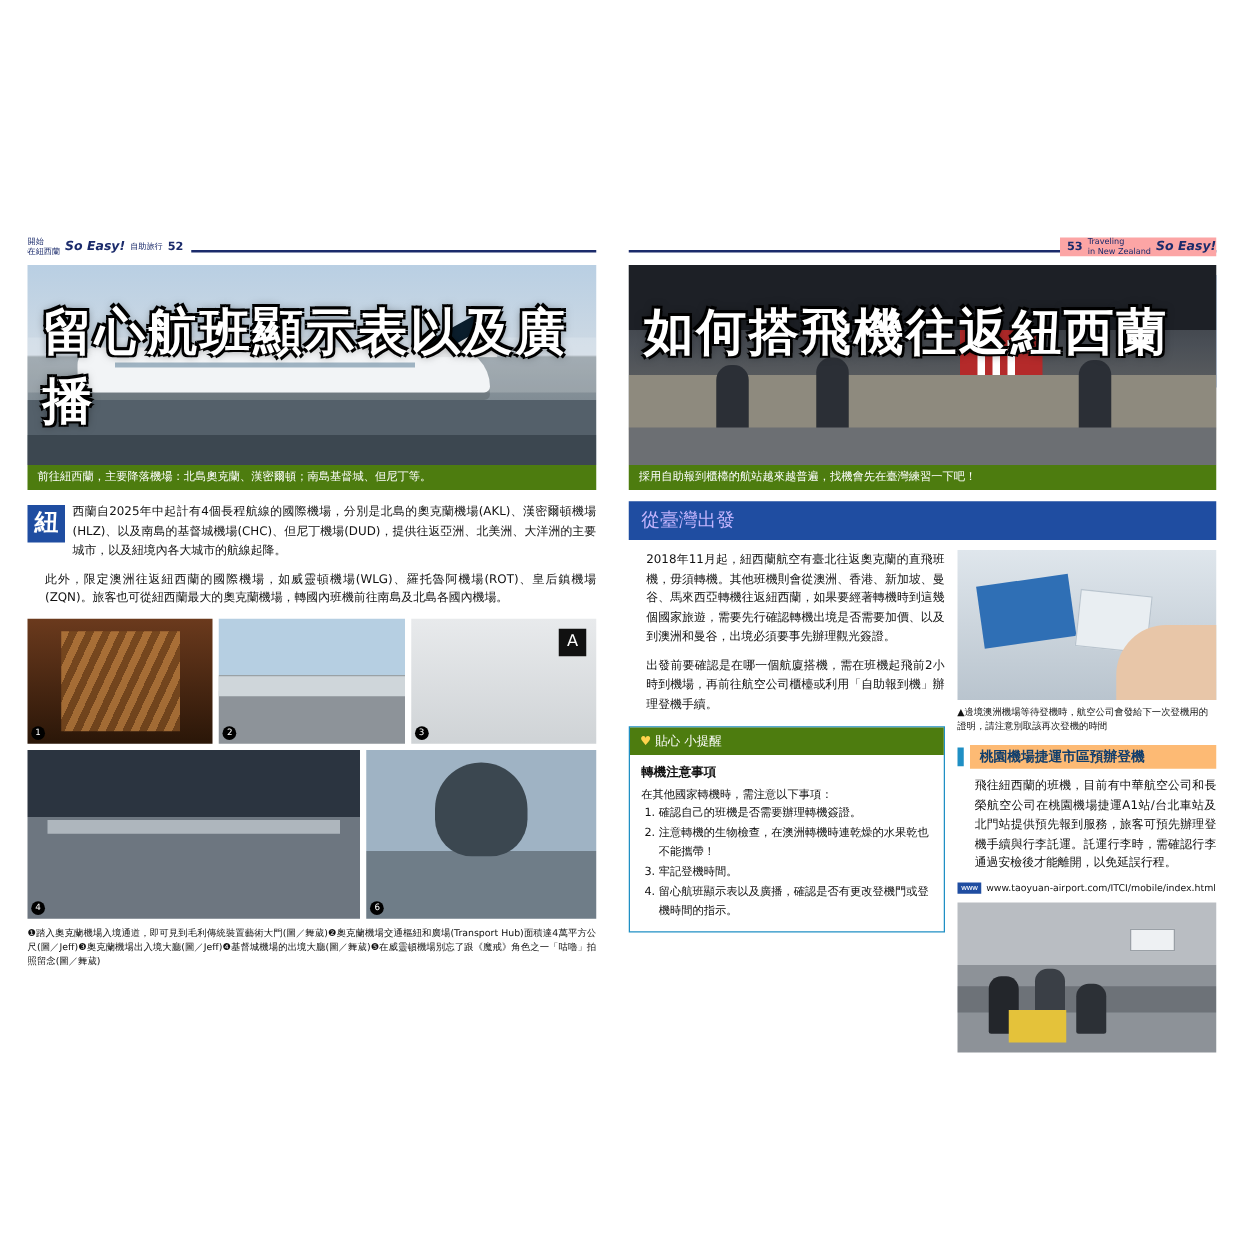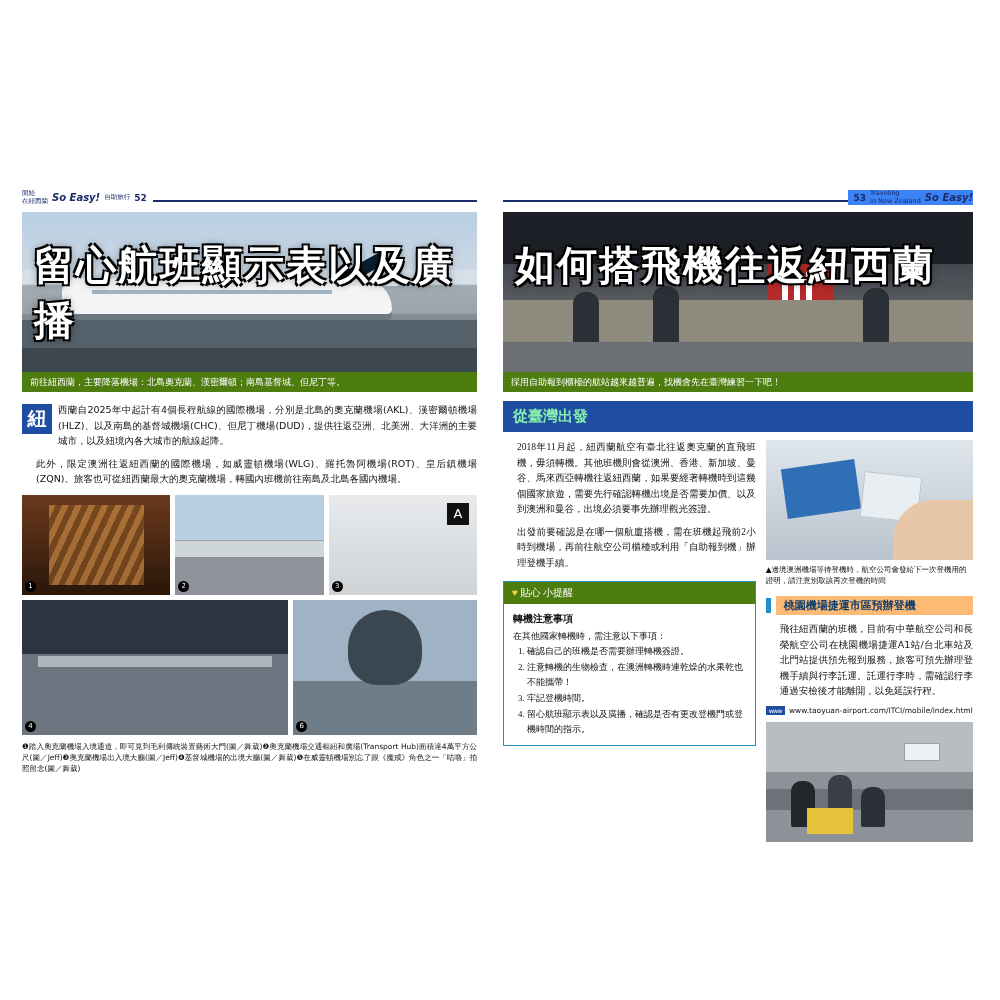--- a/index.html
+++ b/index.html
@@ -9,21 +9,21 @@
 
   
   .col{position:absolute;top:0;}
   .left{left:22px;width:455px;}
   .right{left:503px;width:470px;}
 
   
   .hdr{position:relative;height:22px;}
   .hdr .rule{position:absolute;left:0;right:0;top:10px;height:2px;background:#1b2b6b;}
   .folio-left{position:absolute;left:0;top:0;display:flex;align-items:center;gap:4px;background:#fff;padding-right:6px;}
-  .folio-right{position:absolute;right:0;top:0;display:flex;align-items:center;gap:4px;background:#3b82f6;padding-left:6px;}
+  .folio-right{position:absolute;right:0;top:0;display:flex;align-items:center;gap:4px;background:#fca5a5;padding-left:6px;}
   .mini{font-size:6.5px;line-height:7.5px;color:#1b2b6b;}
   .soeasy{font-style:italic;font-weight:bold;font-size:10px;color:#1b2b6b;}
   .pagenum{font-size:9px;color:#1b2b6b;font-weight:bold;}
   .hdr-sub{font-size:6.5px;color:#1b2b6b;}
 
   
   .sidetab{position:absolute;right:0;top:30px;width:26px;height:90px;background:#1b4f9c;border-radius:3px 0 0 3px;color:#fff;
            display:flex;align-items:center;justify-content:center;}
   .sidetab span{writing-mode:vertical-rl;font-size:11px;letter-spacing:2px;}
 
@@ -72,23 +72,23 @@
   .ph.big{height:135px;}
   .ph.p4{background:linear-gradient(#2b3440 0 40%,#6d7680 40% 100%);}
   .ph.p4:after{content:"";position:absolute;left:6%;top:42%;width:88%;height:8%;background:#aeb6bd;}
   .ph.p6{background:linear-gradient(#9fb3c4 0 60%,#6f7d88 60% 100%);}
   .ph.p6:after{content:"";position:absolute;left:30%;top:8%;width:40%;height:55%;background:#3b4750;border-radius:50% 50% 40% 40%;}
   .grid2{display:grid;grid-template-columns:1.45fr 1fr;gap:5px;margin-top:5px;}
   .grid2 .inner{display:grid;grid-template-columns:1fr;gap:5px;}
   .caption-notes{margin-top:6px;font-size:7.5px;line-height:11px;color:#111;text-align:justify;}
 
   
-  .sec-title{background:#1f4da1;color:#86efac;font-size:15px;font-weight:bold;padding:6px 10px;margin-top:9px;}
+  .sec-title{background:#1f4da1;color:#c4b5fd;font-size:15px;font-weight:normal;padding:6px 10px;margin-top:9px;}
   .two-col{display:flex;gap:10px;margin-top:8px;}
-  .txtcol{width:256px;font-family:Liberation Serif, serif;}
+  .txtcol{width:256px;}
   .photocol{width:210px;}
   .ph-boarding{height:120px;background:linear-gradient(#dfe6ec,#b9c4ce);position:relative;overflow:hidden;}
   .ph-boarding .card{position:absolute;left:18px;top:24px;width:74px;height:50px;background:#2f6fb5;transform:rotate(-8deg);}
   .ph-boarding .card2{position:absolute;left:96px;top:34px;width:56px;height:44px;background:#e9eef2;border:1px solid #b9c4ce;transform:rotate(6deg);}
   .ph-boarding .hand{position:absolute;right:-10px;bottom:-10px;width:90px;height:70px;background:#e8c6a8;border-radius:40px 10px 0 0;}
   .ph-cap{font-size:7.5px;line-height:11px;color:#111;margin-top:4px;}
 
   .tip-box{border:1px solid #1f8fc4;margin-top:10px;}
   .tip-head{background:#4d7c0f;color:#fff;font-size:10px;padding:4px 8px;}
   .tip-head .heart{color:#ffd34d;}

